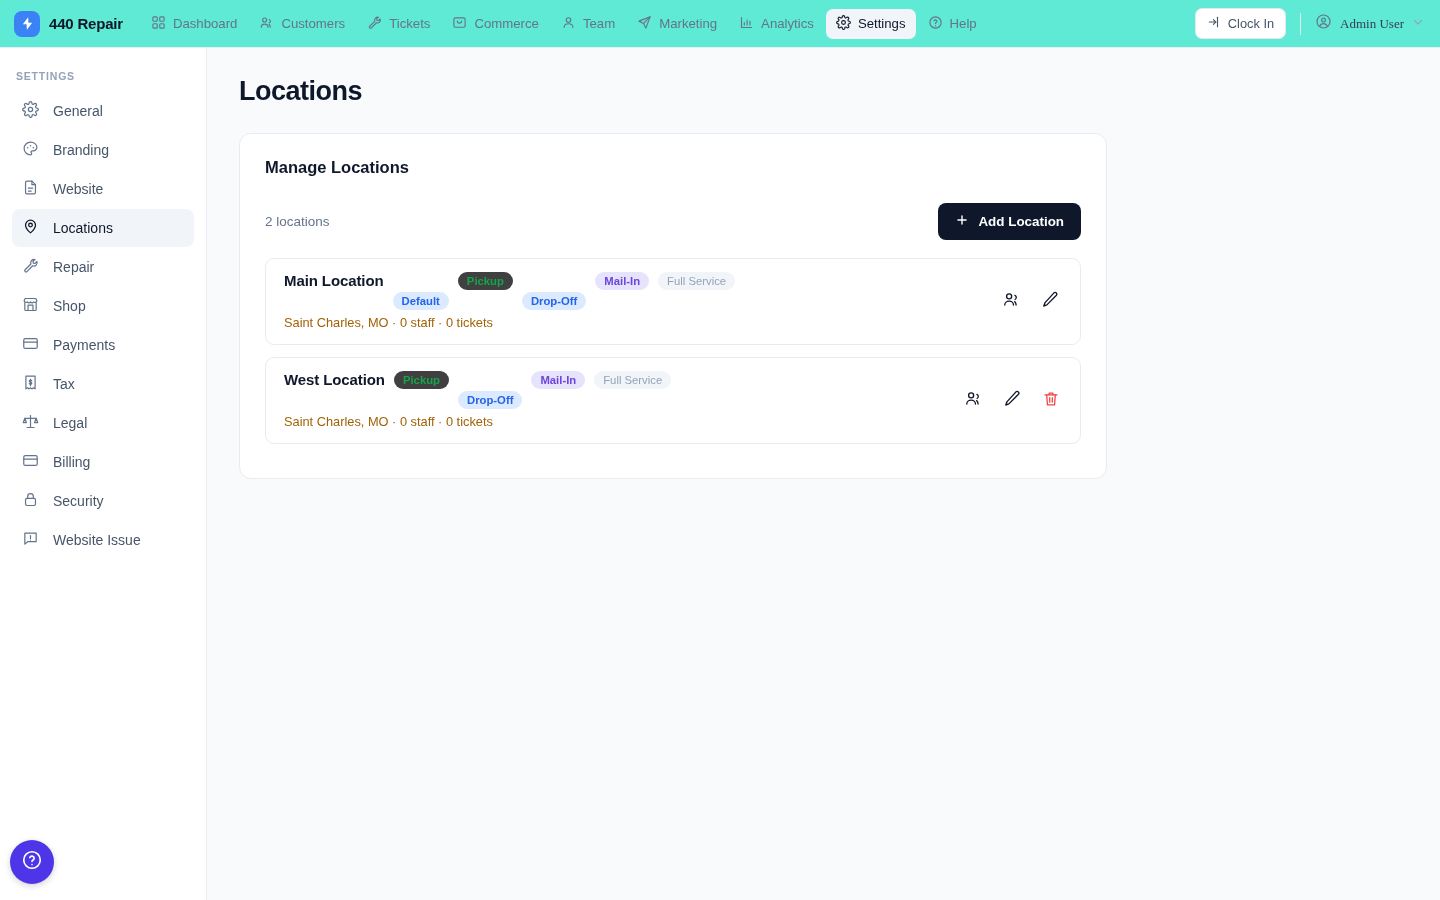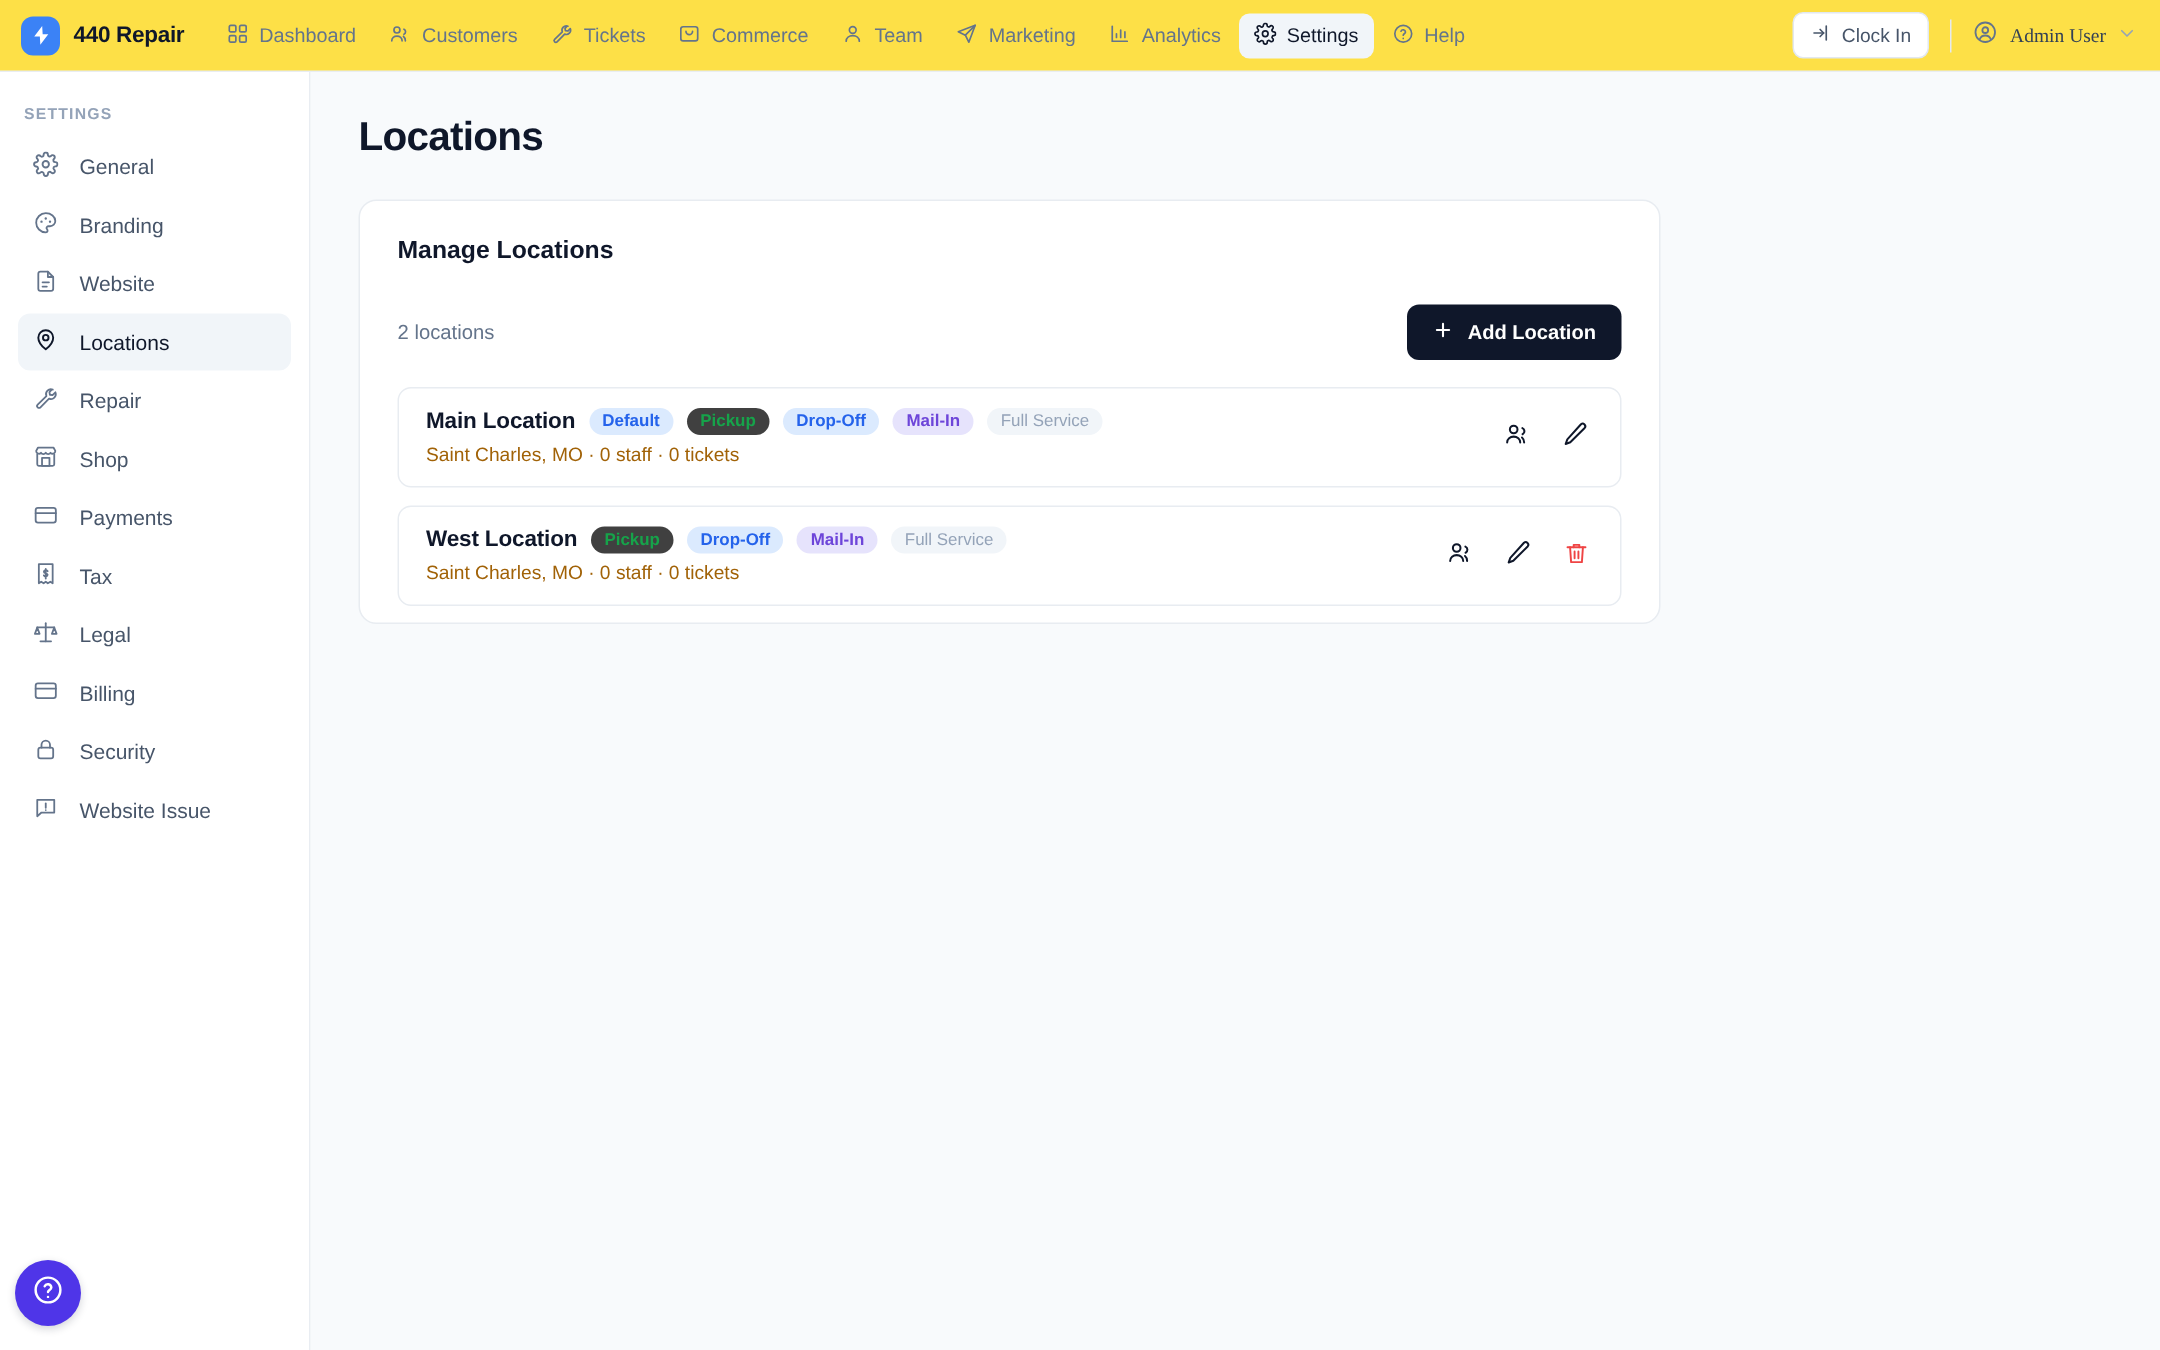--- a/index.html
+++ b/index.html
@@ -7,21 +7,21 @@
     width: 1440px; height: 900px;
     font-family: "Liberation Sans", sans-serif;
     background: #ffffff;
     color: #0f172a;
     overflow: hidden;
   }
 
   
   .topbar {
     height: 48px;
-    background: #fde047;
+    background: #5eead4;
     border-bottom: 1px solid #e9edf2;
     display: flex;
     align-items: center;
     padding: 0 16px 0 14px;
     position: relative;
     z-index: 10;
   }
   .brand { display: flex; align-items: center; gap: 9px; margin-right: 18px; }
   .logo-badge {
     width: 26px; height: 26px; border-radius: 8px;
@@ -92,21 +92,21 @@
     flex: 1; background: #f8fafc;
     padding: 28px 0 0 32px; overflow: hidden;
   }
   .page-title {
     font-size: 27px; font-weight: 700; letter-spacing: -0.5px;
     color: #0f172a; margin-bottom: 26px;
   }
   .card {
     width: 868px; background: #ffffff;
     border: 1px solid #e8ecf1; border-radius: 12px;
-    padding: 24px 25px 11px 25px;
+    padding: 24px 25px 34px 25px;
   }
   .card-title { font-size: 16.5px; font-weight: 700; color: #0f172a; }
   .card-subrow {
     display: flex; align-items: center; justify-content: space-between;
     margin-top: 26px;
   }
   .count-text { font-size: 13.5px; color: #64748b; }
   .add-btn {
     display: flex; align-items: center; gap: 9px;
     background: #0f172a; color: #ffffff;
@@ -123,21 +123,21 @@
   }
   .loc-left { min-width: 0; }
   .loc-head { display: flex; align-items: flex-start; gap: 9px; flex-wrap: wrap; }
   .loc-name { font-size: 15px; font-weight: 700; color: #0f172a; letter-spacing: -0.1px; }
   .loc-meta { font-size: 12.8px; color: #a16207; margin-top: 5px; }
 
   .badge {
     font-size: 11.3px; font-weight: 600;
     padding: 3px 9px; border-radius: 999px; white-space: nowrap;
   }
-  .badge.blue   { background: #dbeafe; color: #2563eb; }
+  .badge.blue   { background: #dbeafe; color: #2563eb; margin-top: 20px; }
   .badge.green  { background: #404040; color: #16a34a; }
   .badge.purple { background: #e6e3fc; color: #6d45d9; }
   .badge.gray   { background: #f1f5f9; color: #94a3b8; font-weight: 500; }
 
   .loc-actions { display: flex; align-items: center; gap: 20px; padding-right: 4px; }
   .icon-btn {
     background: none; border: none; padding: 0; cursor: pointer;
     display: flex; align-items: center; justify-content: center;
     color: #0f172a;
   }

